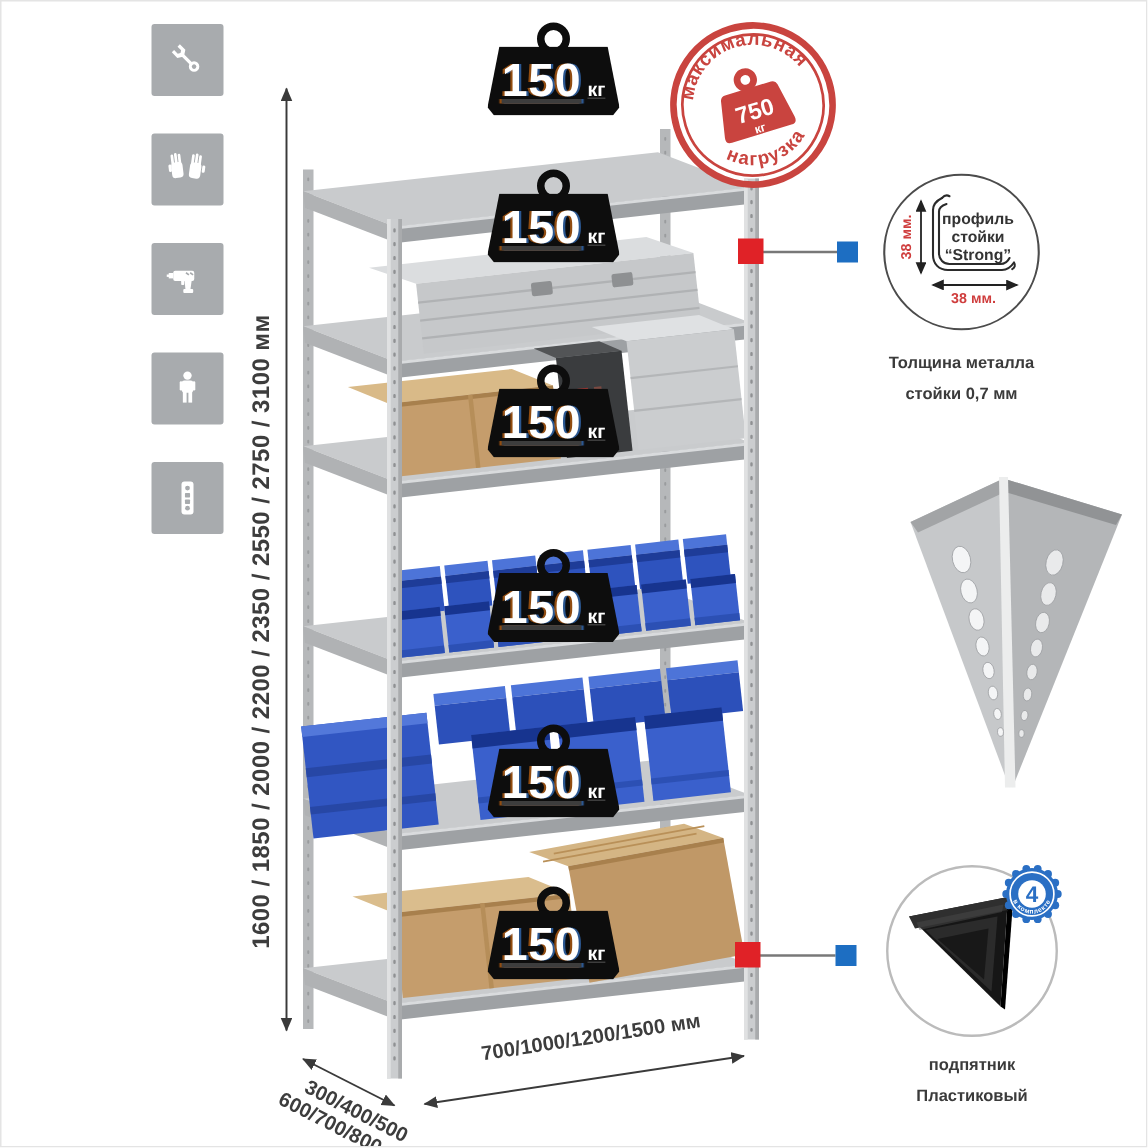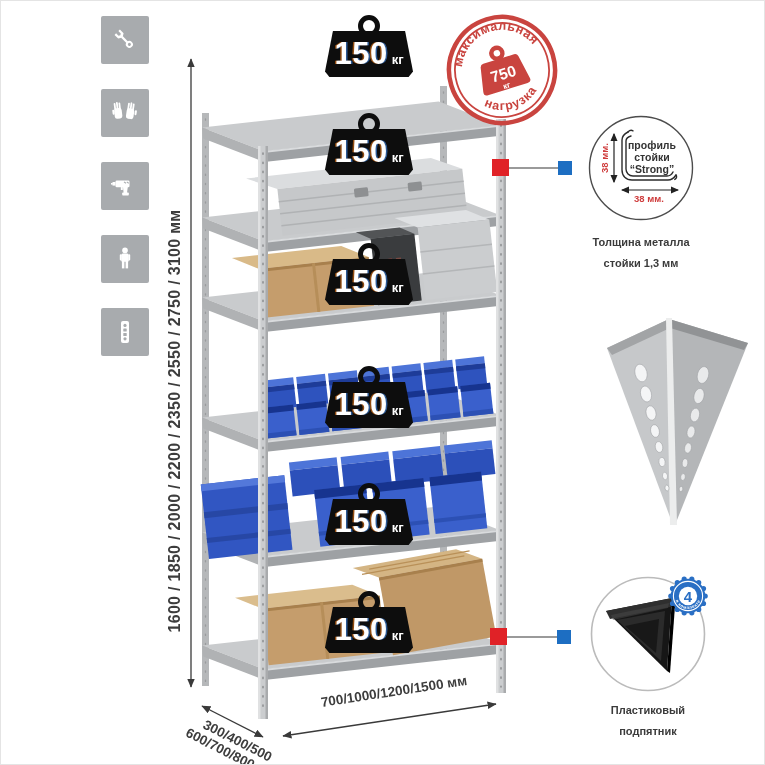--- a/index.html
+++ b/index.html
@@ -10,21 +10,21 @@
   }
   .abs{position:absolute;}
   
   .icon-sq{position:absolute;left:100px;width:48px;height:48px;background:#a8abae;border-radius:2px;
     display:flex;align-items:center;justify-content:center;}
   
   .weight{position:absolute;left:324px;width:88px;z-index:3;}
   .w-ring{box-sizing:border-box;width:22px;height:22px;border:5.5px solid #0d0d0d;border-radius:50%;margin:0 auto;background:transparent;}
   .w-body{margin-top:-6px;height:46px;background:#0d0d0d;
     clip-path:polygon(9% 0,91% 0,100% 88%,95% 100%,5% 100%,0 88%);
-    display:flex;align-items:center;justify-content:center;gap:4px;}
+    display:flex;align-items:center;justify-content:center;gap:4px;text-decoration:underline;}
   .w-num{font-size:31px;font-weight:bold;color:#fff;letter-spacing:.5px;
     text-shadow:-1.5px 0 0 rgba(255,130,20,.55),1.5px 0 0 rgba(70,150,255,.55);}
   .w-unit{font-size:13px;font-weight:bold;color:#fff;margin-top:10px;}
   
   .dim-height{position:absolute;top:420px;left:174px;transform:translate(-50%,-50%) rotate(-90deg);
     white-space:nowrap;font-size:16px;font-weight:bold;letter-spacing:.3px;color:#3d3d3d;z-index:2;}
   .dim-depth{position:absolute;left:183px;top:704px;width:128px;transform:rotate(27deg);transform-origin:0 0;
     font-size:13.5px;font-weight:bold;line-height:15px;text-align:center;z-index:2;}
   .dim-width{position:absolute;left:287px;top:699px;width:212px;transform:rotate(-8.7deg);transform-origin:0 0;
     font-size:13.5px;font-weight:bold;text-align:center;z-index:2;}
@@ -353,21 +353,21 @@
     <line x1="34" y1="75" x2="90" y2="75" stroke="#222" stroke-width="1.2" marker-start="url(#pA)" marker-end="url(#pA)"></line>
     <text transform="rotate(-90 19.5 43)" x="19.5" y="43" font-size="9.5" font-weight="bold" fill="#cf3d3d" text-anchor="middle">38 мм.</text>
     <text x="61" y="87" font-size="9.5" font-weight="bold" fill="#cf3d3d" text-anchor="middle">38 мм.</text>
     <text x="64" y="34" font-size="10.5" font-weight="600" fill="#333" text-anchor="middle">профиль</text>
     <text x="64" y="46" font-size="10.5" font-weight="600" fill="#333" text-anchor="middle">стойки</text>
     <text x="64" y="58" font-size="10.5" font-weight="600" fill="#333" text-anchor="middle">“Strong”</text>
   </svg>
 
   <div class="caption cap-profile">
     <div>Толщина металла</div>
-    <div>стойки 1,3 мм</div>
+    <div>стойки 0,7 мм</div>
   </div>
 
   <svg class="abs z2" style="left:588px;top:574px" width="118" height="118" viewBox="0 0 118 118">
     <circle cx="59" cy="59" r="56.5" fill="#fff" stroke="#bbb" stroke-width="1.6"></circle>
     <g>
       <polygon points="17,36 83,23 78,96" fill="#161616"></polygon>
       <polygon points="17,36 83,23 86,31 21,44" fill="#2f2f2f"></polygon>
       <polygon points="83,23 86,31 81,98 78,96" fill="#000"></polygon>
       <polygon points="28,45 76,36 72,86" fill="#2b2b2b"></polygon>
       <polygon points="36,51 70,44 67,78" fill="#181818"></polygon>
@@ -396,22 +396,22 @@
     <circle cx="21" cy="21" r="14.6" fill="none" stroke="#fff" stroke-width="1.1"></circle>
     <circle cx="21" cy="21" r="9.2" fill="#fff"></circle>
     <text x="21" y="26.5" font-size="15" font-weight="bold" fill="#2a6fc4" text-anchor="middle">4</text>
     <path id="arcKit" d="M7.8,23 A13.4,13.4 0 0 0 34.2,23" fill="none"></path>
     <text font-size="4.4" font-weight="bold" fill="#fff" letter-spacing="0.5">
       <textPath href="#arcKit" startOffset="50%" text-anchor="middle">в комплекте</textPath>
     </text>
   </svg>
 
   <div class="caption cap-foot">
+    <div>подпятник</div>
     <div>Пластиковый</div>
-    <div>подпятник</div>
   </div>
 
   <div class="dim-height">1600 / 1850 / 2000 / 2200 / 2350 / 2550 / 2750 / 3100 мм</div>
   <div class="dim-depth">
     <div>300/400/500</div>
     <div>600/700/800 мм</div>
   </div>
   <div class="dim-width">700/1000/1200/1500 мм</div>
 
 </div>

